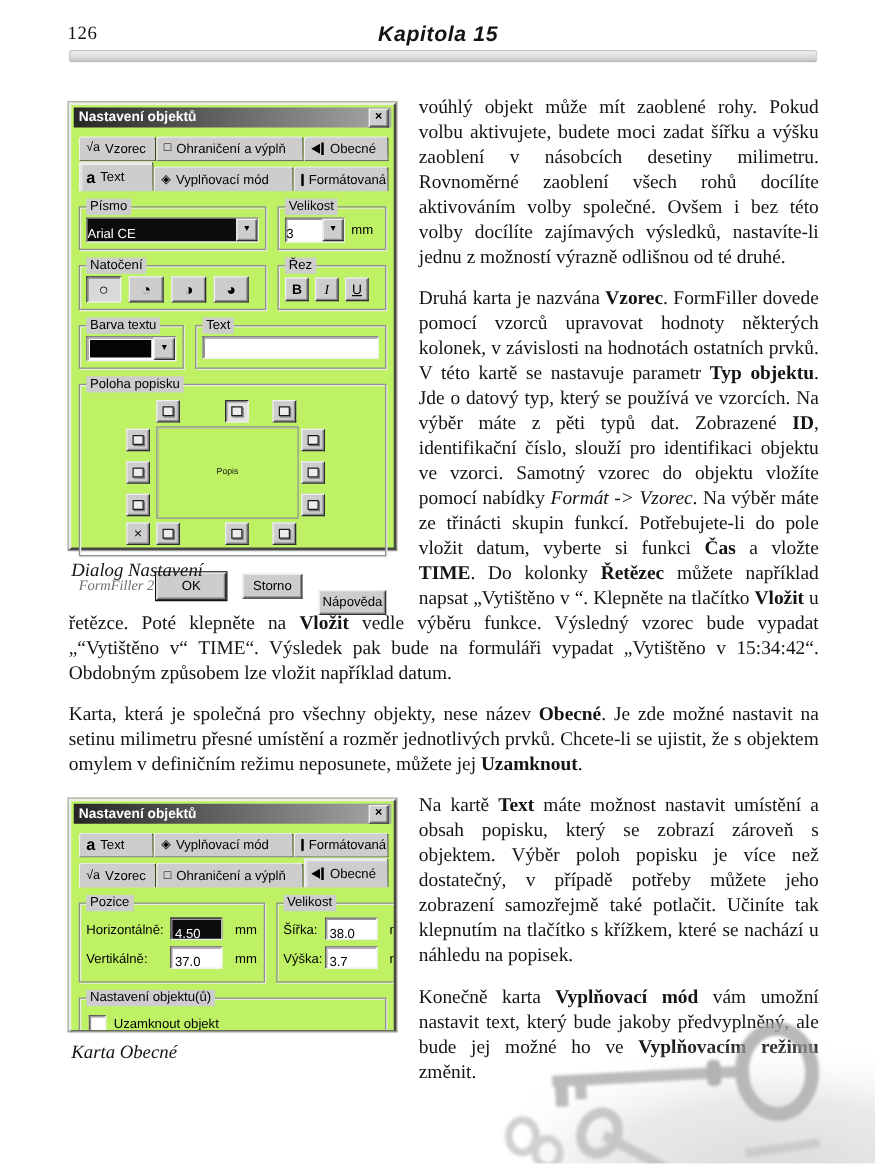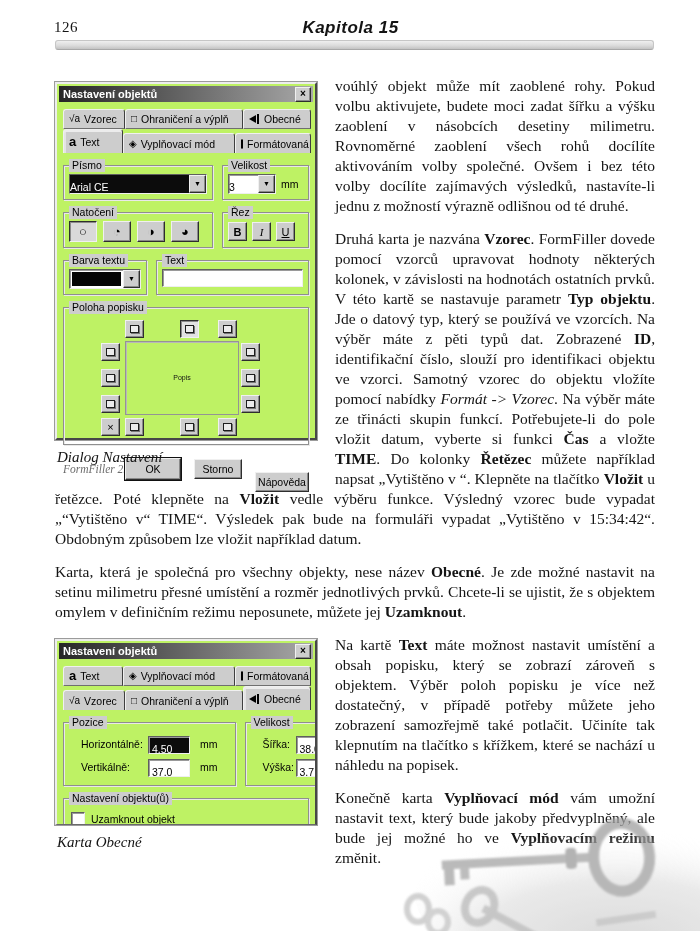--- a/index.html
+++ b/index.html
@@ -114,21 +114,21 @@
          font-size:11.5px;white-space:nowrap;overflow:hidden;}
   .pushbtn{box-sizing:border-box;height:20px;background:#cdcdcd;border:1px solid;
            border-color:#f0f0f0 #2e2e2e #2e2e2e #f0f0f0;box-shadow:inset -1px -1px 0 #8a8a8a;
            font-size:10.5px;display:flex;align-items:center;justify-content:center;cursor:default;}
   .okbtn{width:66px;height:22px;box-shadow:inset -1px -1px 0 #8a8a8a,0 0 0 1px #111;margin-right:13px;}
   .stornobtn{width:57px;margin-right:13px;}
   .helpbtn{width:64px;margin-top:27px;}
 
   
   .g-pozice{flex:0 0 142px;}.g-velikost2{flex:1;}
-  .frow{display:flex;align-items:flex-end;margin:3px 12px;}
+  .frow{display:flex;align-items:flex-start;margin:3px 0;}
   .frow .flab{font-size:10.5px;white-space:nowrap;}
   .g-pozice .flab{width:67px;}
   .g-velikost2 .flab{width:33px;}
   .frow .tinput{width:42px;}
   .frow .tinput.sel{background:#0c0c0c;color:#fff;}
   .frow .unit{margin-left:10px;}
   .g-nastav{margin:12px 6px 0;flex:0 0 auto;}
   .chkrow{display:flex;align-items:center;gap:6px;padding:2px 2px 4px;}
   .chkbox{width:12px;height:12px;background:#fff;border:1px solid;
           border-color:#5f5f5f #efefef #efefef #5f5f5f;box-shadow:inset 1px 1px 0 #9a9a9a;}

